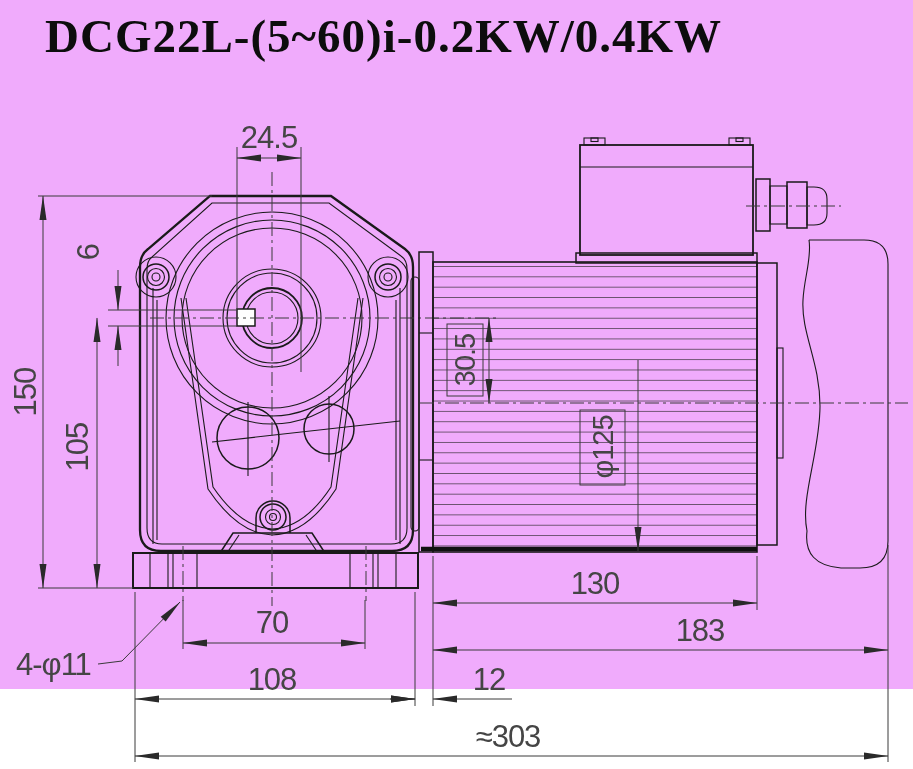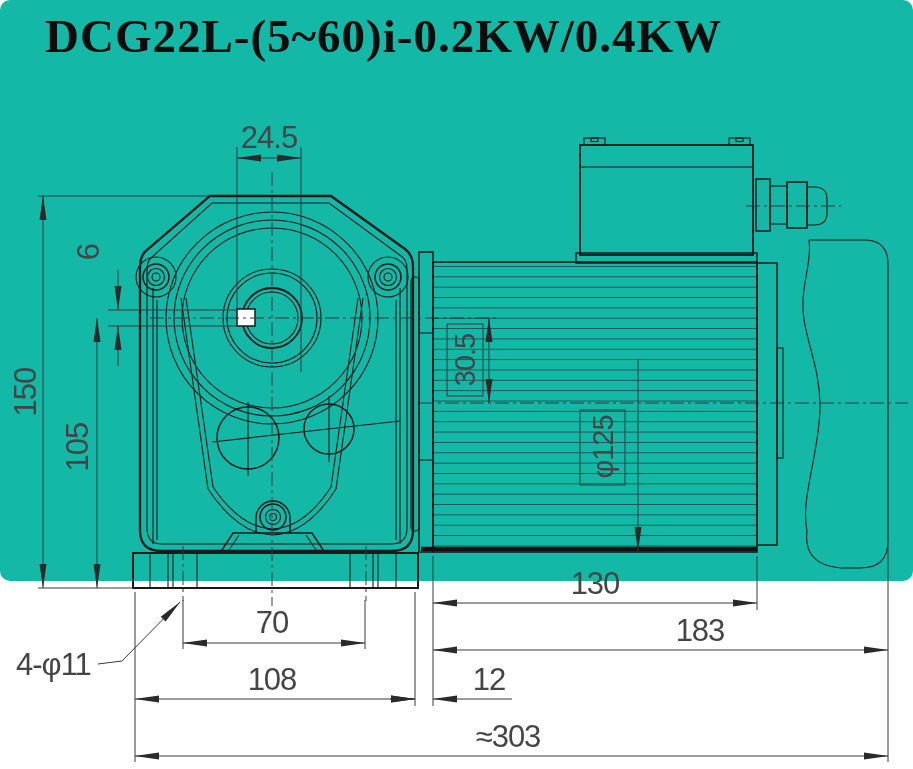--- a/index.html
+++ b/index.html
@@ -1,17 +1,17 @@
 <!DOCTYPE html>
 <html><head>
 <meta charset="utf-8">
 <style>
   html,body{margin:0;padding:0;background:#ffffff;}
   body{width:913px;height:769px;overflow:hidden;}
-  .sheet{position:relative;width:913px;height:581px;background:#14b8a6;border-radius:10px;}
+  .sheet{position:relative;width:913px;height:689px;background:#f0abfc;}
   svg{display:block;}
   .title-text{
     font-family:"Liberation Serif", serif;
     font-weight:bold;
     font-size:47px;
     letter-spacing:1px;
     fill:#0d0d0d;
   }
   .dim{
     font-family:"Liberation Sans", sans-serif;

